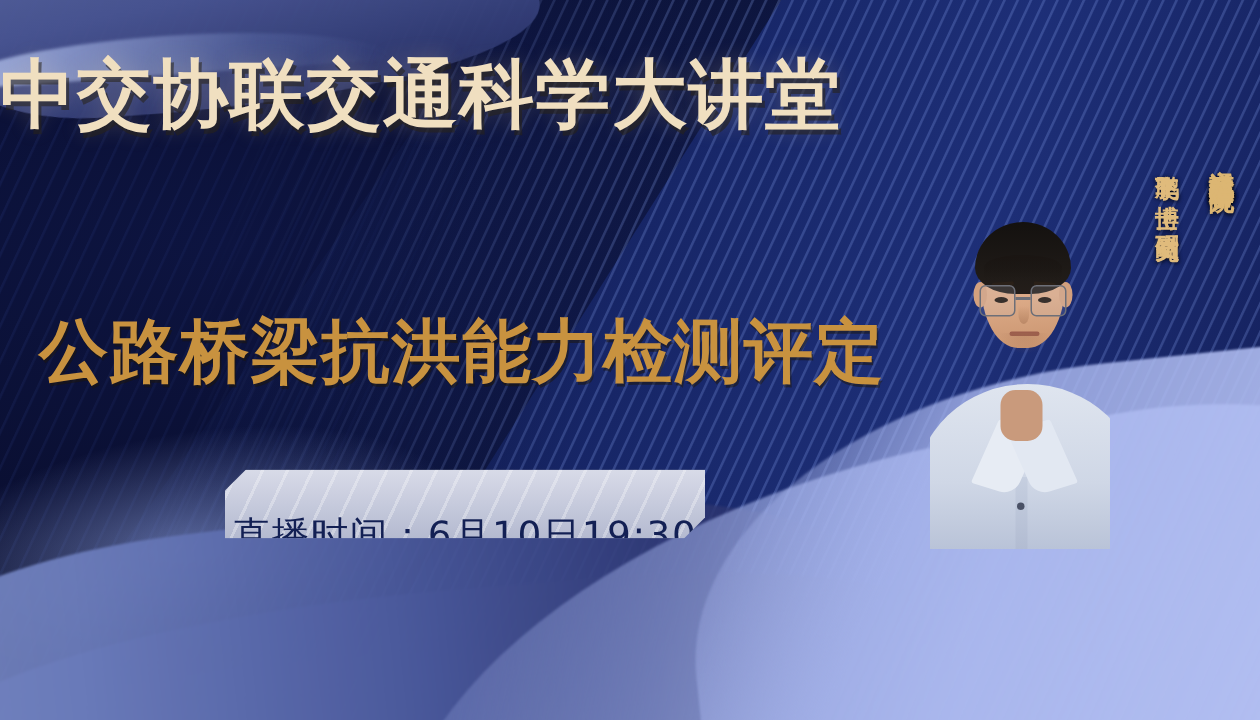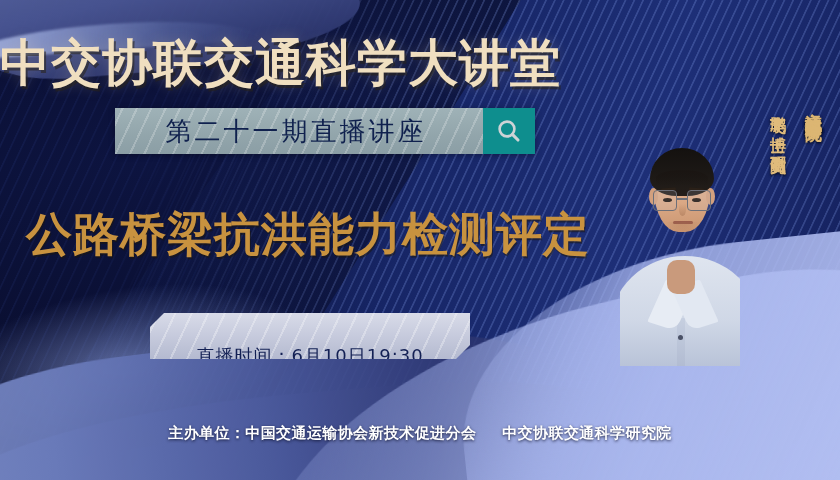--- a/index.html
+++ b/index.html
@@ -189,21 +189,21 @@
   }
   .time-badge::after{
     content:"";position:absolute;inset:0;
     background:repeating-linear-gradient(115deg,
       rgba(255,255,255,0) 0 7px,
       rgba(255,255,255,.30) 7px 9px,
       rgba(255,255,255,0) 9px 15px);
   }
   .time-text{
     position:relative;z-index:2;
-    font-size:18px;font-weight:500;letter-spacing:1px;
+    font-size:25px;font-weight:500;letter-spacing:1px;
     color:#132054;
     margin-top:40px;
   }
 
   
   .portrait{
     position:absolute;left:620px;top:118px;width:120px;height:248px;
     overflow:hidden;
   }
   .p-shirt{
@@ -321,33 +321,20 @@
   <div class="wave-top2"></div>
   <div class="glow-left"></div>
   <div class="ribbon r5"></div>
   <div class="ribbon r2"></div>
   <div class="ribbon r1"></div>
   <div class="ribbon r3"></div>
   <div class="ribbon r4"></div>
 
   <div class="main-title">中交协联交通科学大讲堂</div>
 
-  <div class="searchbar">
-    <div class="searchbar-field">
-      <span class="searchbar-text">第二十一期直播讲座</span>
-    </div>
-    <div class="search-btn">
-      <span>
-        <svg width="28" height="28" viewBox="0 0 28 28" aria-hidden="true">
-          <circle cx="12" cy="12" r="7.4" fill="none" stroke="#cdd3d6" stroke-width="2.6"></circle>
-          <line x1="17.4" y1="17.4" x2="23" y2="23" stroke="#cdd3d6" stroke-width="3.1" stroke-linecap="round"></line>
-        </svg>
-      </span>
-    </div>
-  </div>
 
   <div class="lecture-title">公路桥梁抗洪能力检测评定</div>
 
   <div class="time-badge">
     <span class="time-text">直播时间：6月10日19:30</span>
   </div>
 
   <div class="portrait">
     <div class="p-shirt"></div>
     <div class="p-placket"></div>
@@ -369,17 +356,14 @@
       <span class="p-bridge"></span>
     </div>
     <div class="p-nose"></div>
     <div class="p-mouth"></div>
     <div class="p-chin"></div>
   </div>
 
   <div class="vtext v-org">交通运输部公路科学研究院</div>
   <div class="vtext v-name">李鹏飞　博士　副研究员</div>
 
-  <div class="footer">
-    <span>主办单位：</span><span>中国交通运输协会新技术促进分会</span><span class="sep"></span><span>中交协联交通科学研究院</span>
-  </div>
 
 </div>
 
 </body></html>

